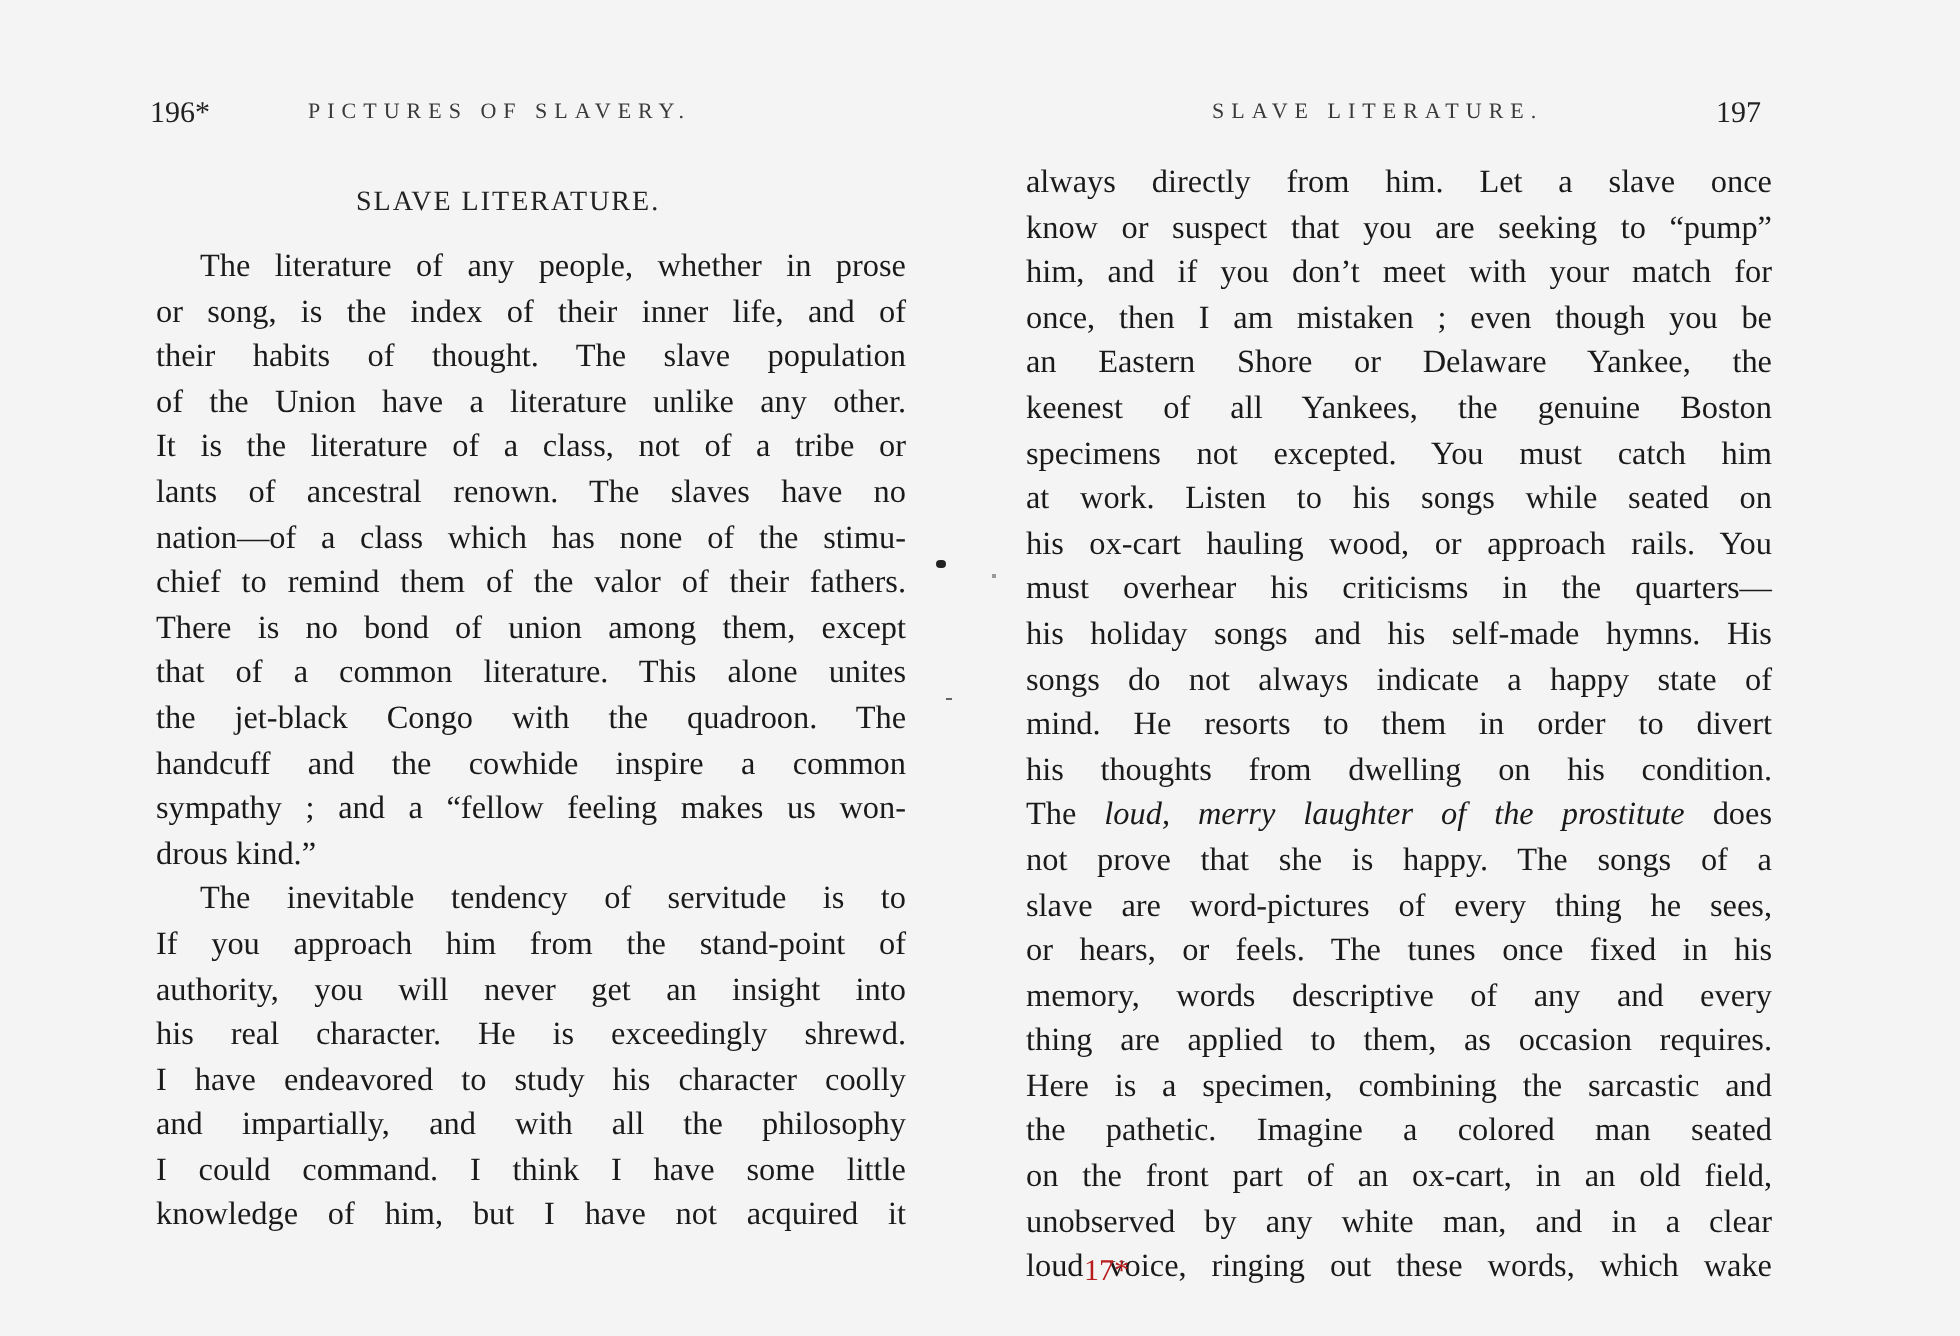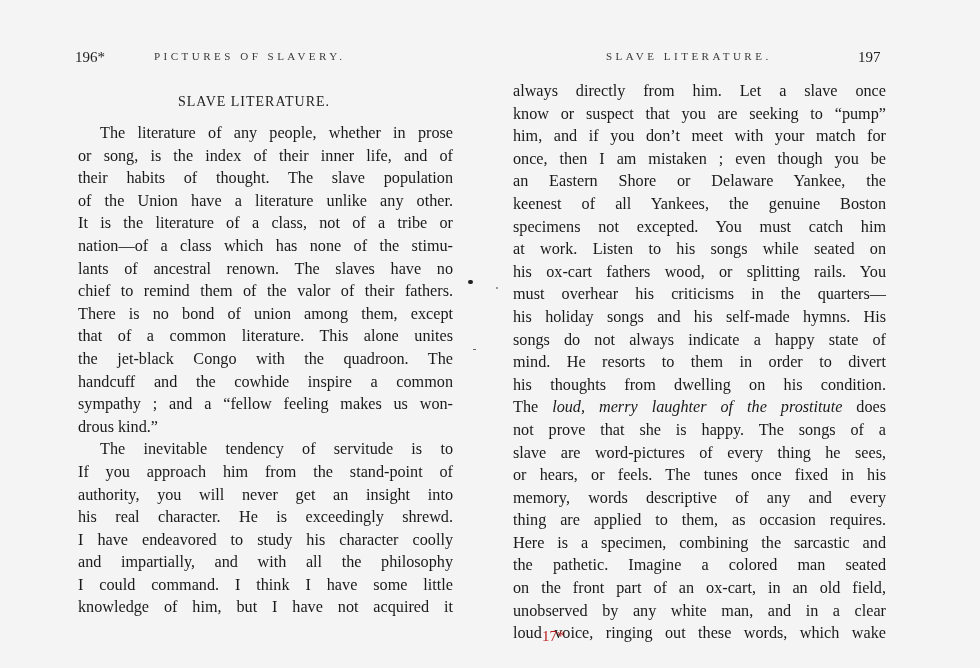--- a/index.html
+++ b/index.html
@@ -64,22 +64,22 @@
 <div class="page page-left">
   <span class="folio folio-left">196*</span>
   <span class="running-head rh-left">PICTURES OF SLAVERY.</span>
   <div class="chapter-title">SLAVE LITERATURE.</div>
   <div class="lines lines-left" id="left-lines">
       <div class="line indent"><span>The literature of any people, whether in prose</span></div>
       <div class="line"><span>or song, is the index of their inner life, and of</span></div>
       <div class="line"><span>their habits of thought.  The slave population</span></div>
       <div class="line"><span>of the Union have a literature unlike any other.</span></div>
       <div class="line"><span>It is the literature of a class, not of a tribe or</span></div>
+      <div class="line"><span>lants of ancestral renown.  The slaves have no</span></div>
       <div class="line"><span>nation—of a class which has none of the stimu-</span></div>
-      <div class="line"><span>lants of ancestral renown.  The slaves have no</span></div>
       <div class="line"><span>chief to remind them of the valor of their fathers.</span></div>
       <div class="line"><span>There is no bond of union among them, except</span></div>
       <div class="line"><span>that of a common literature.  This alone unites</span></div>
       <div class="line"><span>the jet-black Congo with the quadroon.  The</span></div>
       <div class="line"><span>handcuff and the cowhide inspire a common</span></div>
       <div class="line"><span>sympathy ; and a “fellow feeling makes us won-</span></div>
       <div class="line last"><span>drous kind.”</span></div>
       <div class="line indent"><span>The inevitable tendency of servitude is to</span></div>
       <div class="line"><span>If you approach him from the stand-point of</span></div>
       <div class="line"><span>authority, you will never get an insight into</span></div>
@@ -100,21 +100,21 @@
   <span class="folio folio-right">197</span>
   <div class="lines lines-right" id="right-lines">
       <div class="line"><span>always directly from him.  Let a slave once</span></div>
       <div class="line"><span>know or suspect that you are seeking to “pump”</span></div>
       <div class="line"><span>him, and if you don’t meet with your match for</span></div>
       <div class="line"><span>once, then I am mistaken ;  even though you be</span></div>
       <div class="line"><span>an Eastern Shore or Delaware Yankee, the</span></div>
       <div class="line"><span>keenest of all Yankees, the genuine Boston</span></div>
       <div class="line"><span>specimens not excepted.  You must catch him</span></div>
       <div class="line"><span>at work.  Listen to his songs while seated on</span></div>
-      <div class="line"><span>his ox-cart fathers wood, or splitting rails.  You</span></div>
+      <div class="line"><span>his ox-cart hauling wood, or approach rails.  You</span></div>
       <div class="line"><span>must overhear his criticisms in the quarters—</span></div>
       <div class="line"><span>his holiday songs and his self-made hymns.  His</span></div>
       <div class="line"><span>songs do not always indicate a happy state of</span></div>
       <div class="line"><span>mind.  He resorts to them in order to divert</span></div>
       <div class="line"><span>his thoughts from dwelling on his condition.</span></div>
       <div class="line"><span>The</span> <em>loud, merry laughter of the prostitute</em> <span>does</span></div>
       <div class="line"><span>not prove that she is happy.  The songs of a</span></div>
       <div class="line"><span>slave are word-pictures of every thing he sees,</span></div>
       <div class="line"><span>or hears, or feels.  The tunes once fixed in his</span></div>
       <div class="line"><span>memory, words descriptive of any and every</span></div>

